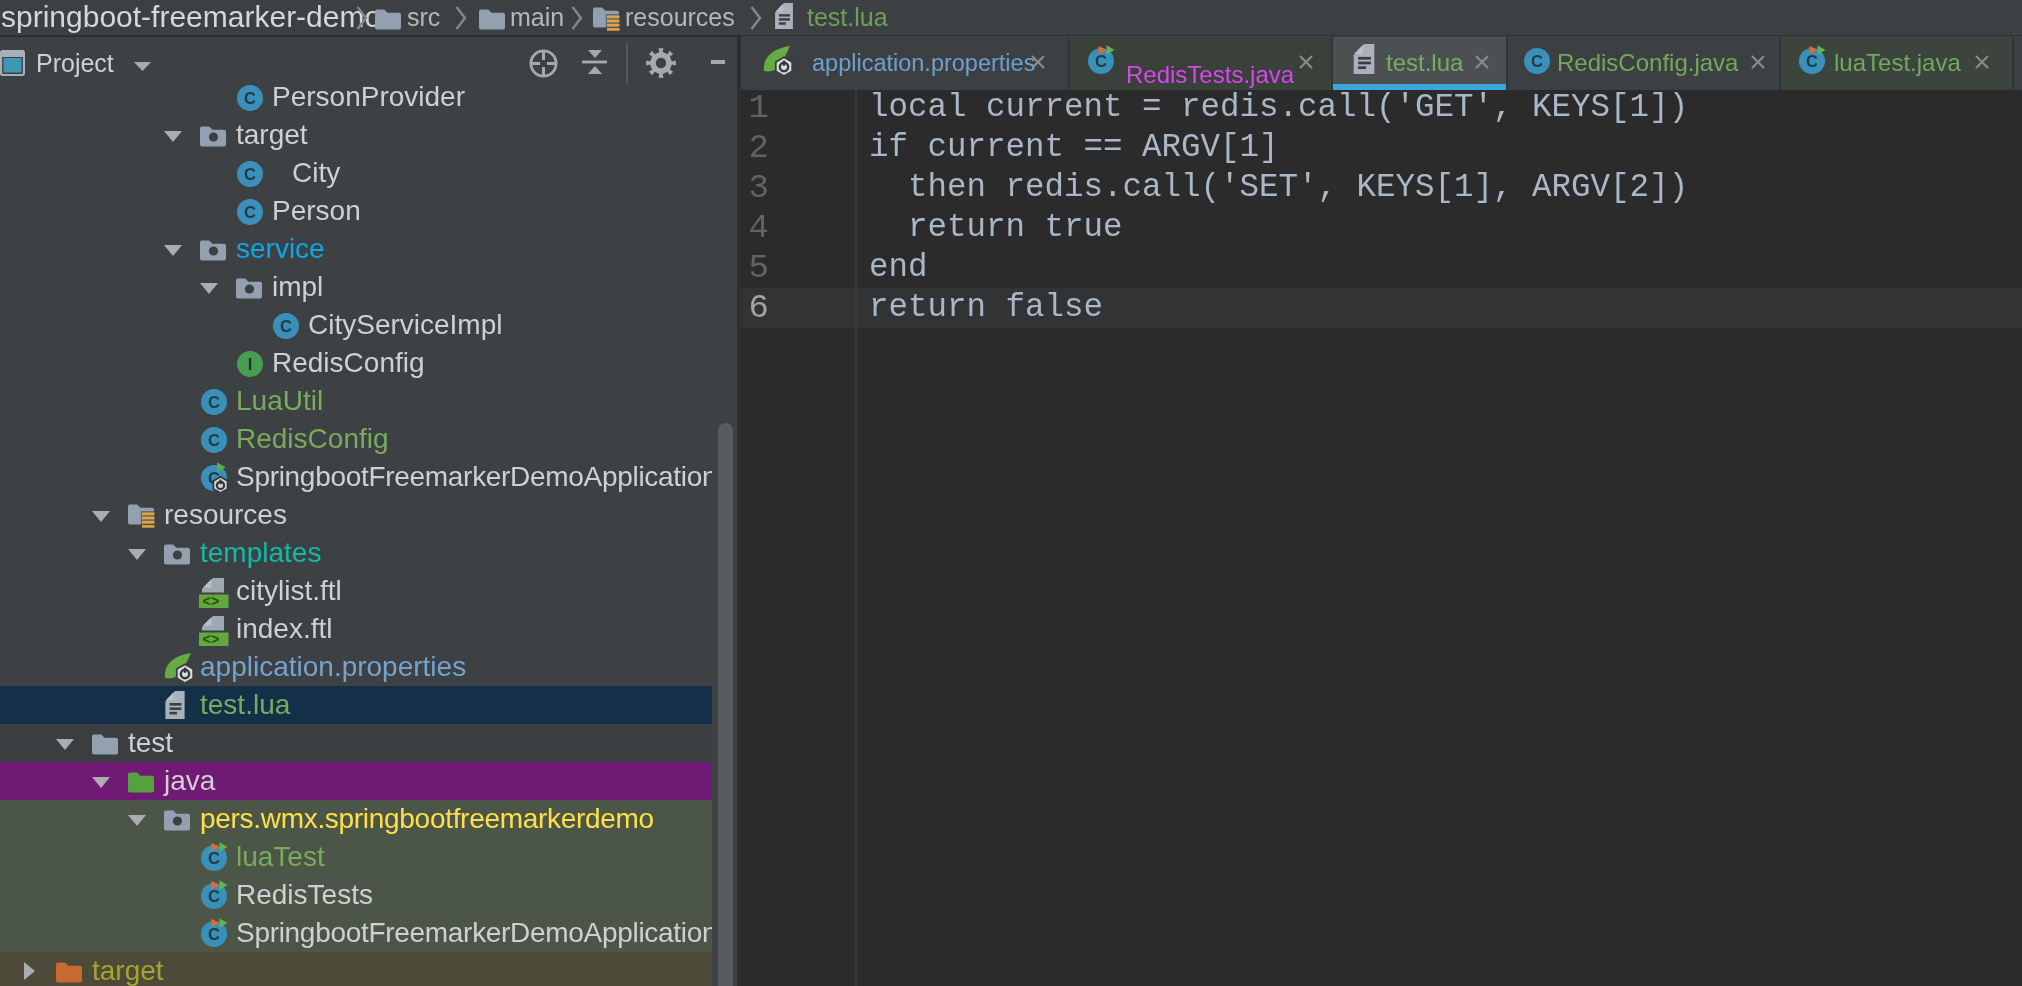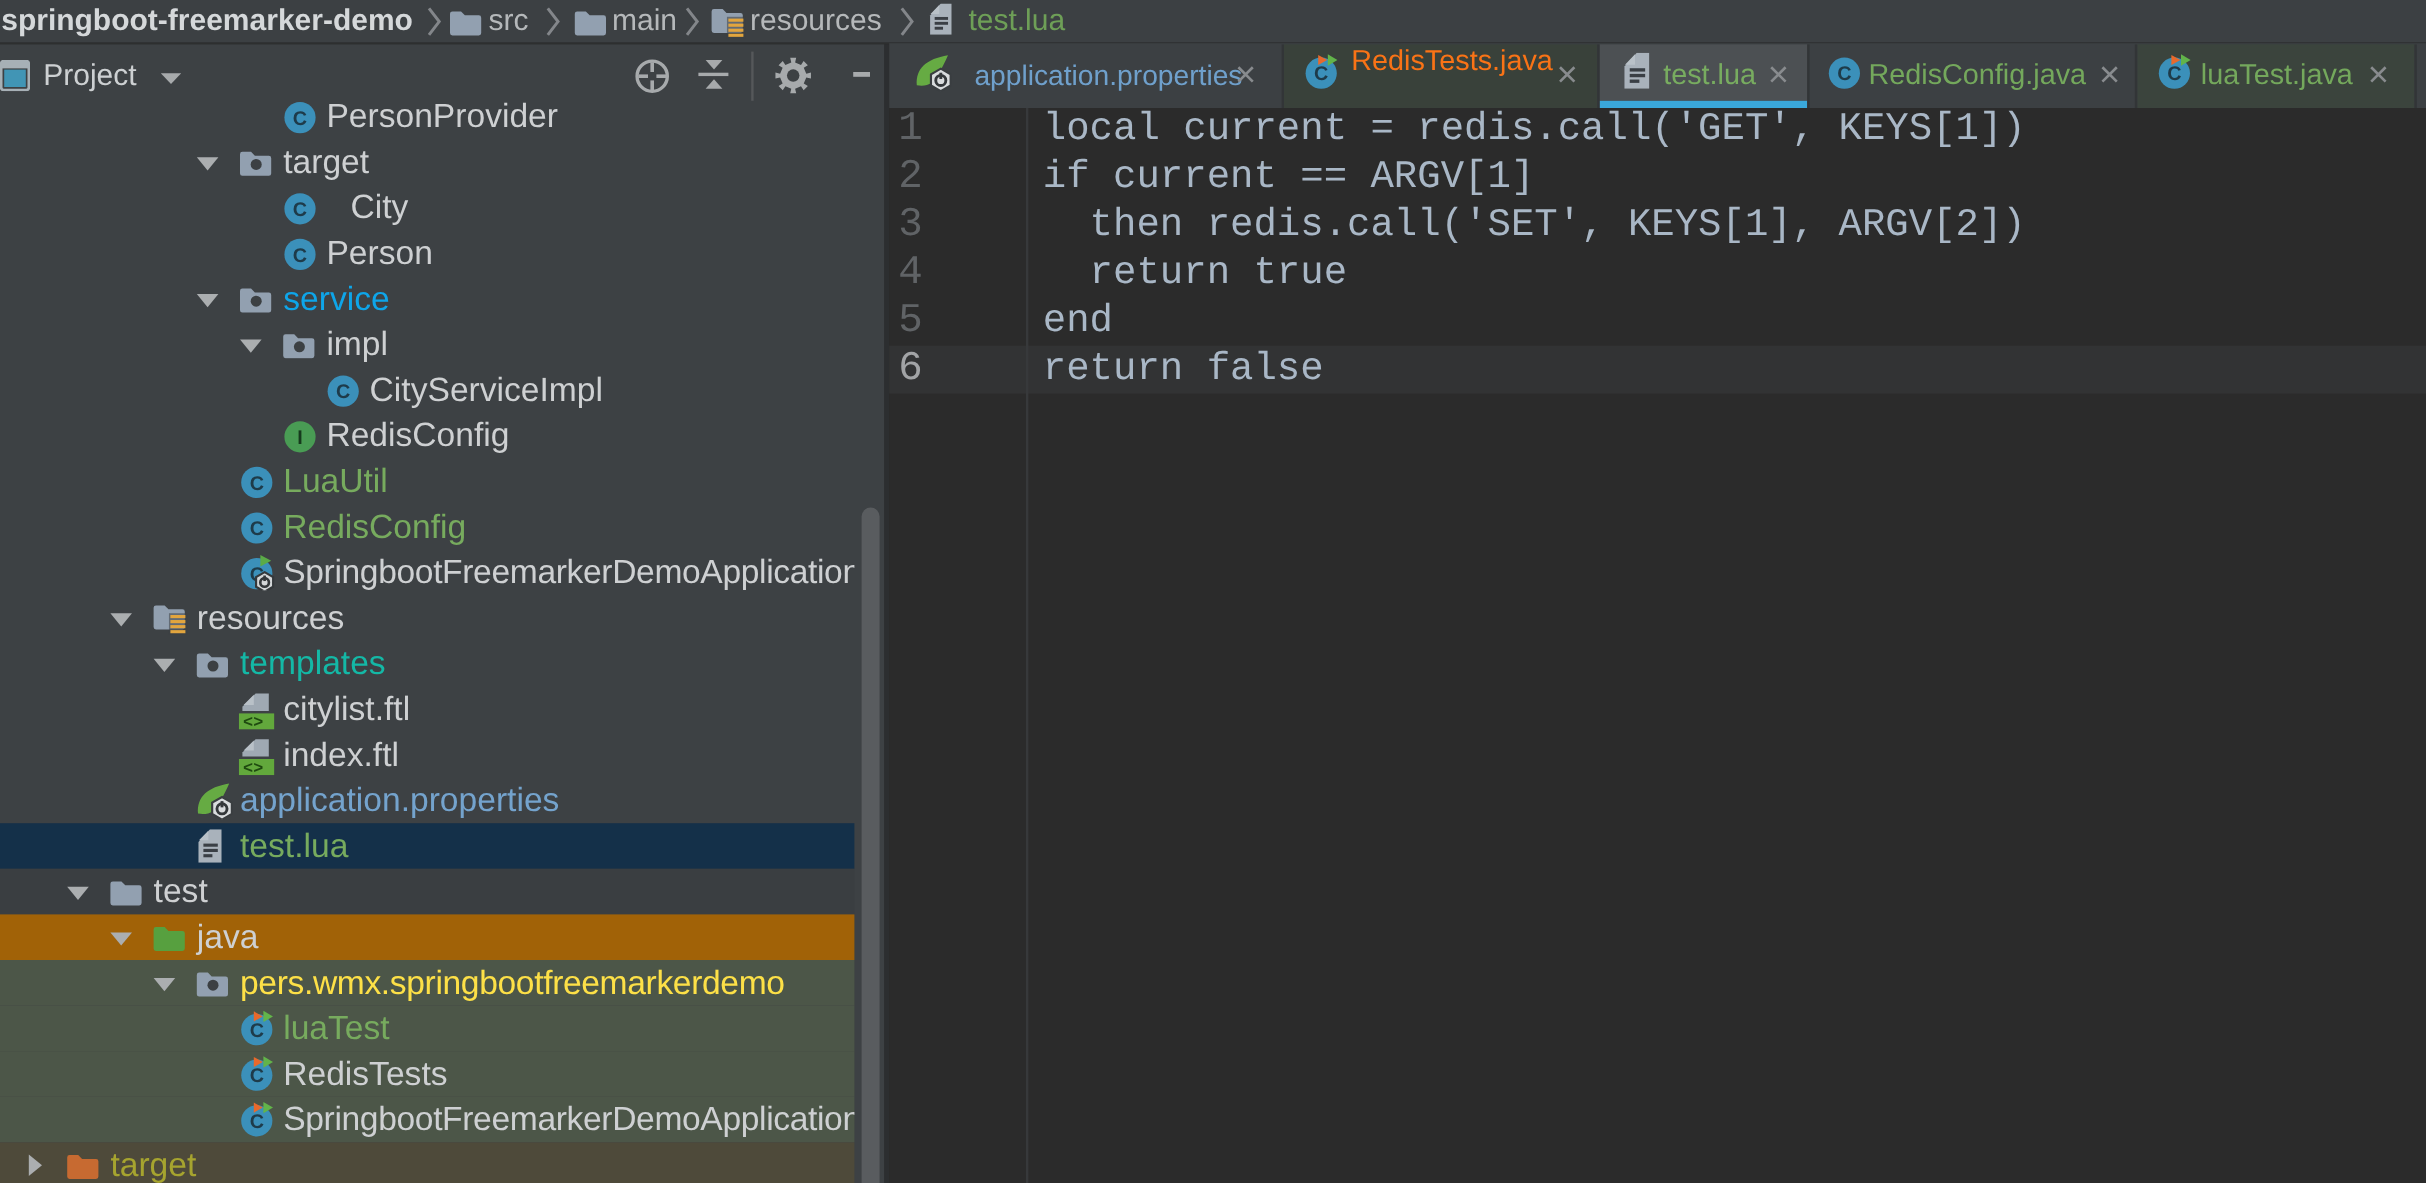--- a/index.html
+++ b/index.html
@@ -10,21 +10,21 @@
 .tabbar{left:741px;top:36px;width:1281px;height:54px;background:#3C4043}
 .editor{left:741px;top:90px;width:1281px;height:896px;background:#2B2B2B}
 .row{left:0;width:712px;height:38px;overflow:hidden;white-space:nowrap}
 .rt{font-size:28px;line-height:38px;color:#C7C9CB}
 .nt{font-size:25px;line-height:34px;color:#B5B8BA}
 .tabt{font-size:24px;line-height:54px}
 pre{font-family:"Liberation Mono",monospace}
 </style></head><body>
 
 <div class="a nav"></div>
-<div class="a nt" style="left:1px;top:0;font-weight:bold;font-size:25px;color:#D5D8DA">springboot-freemarker-demo</div>
+<div class="a nt" style="left:1px;top:0;font-weight:normal;font-size:30px;color:#D5D8DA">springboot-freemarker-demo</div>
 <div class="a" style="left:354px;top:4px"><svg width="15" height="28" viewBox="0 0 15 28">
       <path d="M3.5 3 L12 14 L3.5 25" stroke="#83868A" stroke-width="2.5" fill="none"></path>
     </svg></div>
 <div class="a" style="left:374px;top:6px"><svg width="28" height="24" viewBox="0 0 28 24">
       <path d="M1 21.5 V5.5 Q1 3.5 3 3.5 H10.2 L13.4 6.8 H25 Q27 6.8 27 8.8 V21.5 Q27 23.5 25 23.5 H3 Q1 23.5 1 21.5 Z" fill="#92A0B0"></path>
     </svg></div>
 <div class="a nt" style="left:407px;top:0">src</div>
 <div class="a" style="left:453px;top:4px"><svg width="15" height="28" viewBox="0 0 15 28">
       <path d="M3.5 3 L12 14 L3.5 25" stroke="#83868A" stroke-width="2.5" fill="none"></path>
     </svg></div>
@@ -237,21 +237,21 @@
   </div>
 <div class="a row" style="top:724px;background:#3A3E41;">
     <span class="a" style="left:54px;top:13px"><svg width="22" height="14" viewBox="0 0 22 14">
         <polygon points="2,2 20,2 11,13" fill="#ABAEB0"></polygon>
       </svg></span>
     <span class="a" style="left:91px;top:7px"><svg width="28" height="24" viewBox="0 0 28 24">
         <path d="M1 21.5 V5.5 Q1 3.5 3 3.5 H10.2 L13.4 6.8 H25 Q27 6.8 27 8.8 V21.5 Q27 23.5 25 23.5 H3 Q1 23.5 1 21.5 Z" fill="#92A0B0"></path>
       </svg></span>
     <span class="a rt" style="left:128px;top:0;color:#CED0D2;">test</span>
   </div>
-<div class="a row" style="top:762px;background:#a16207;">
+<div class="a row" style="top:762px;background:#701a75;">
     <span class="a" style="left:90px;top:13px"><svg width="22" height="14" viewBox="0 0 22 14">
         <polygon points="2,2 20,2 11,13" fill="#ABAEB0"></polygon>
       </svg></span>
     <span class="a" style="left:127px;top:7px"><svg width="28" height="24" viewBox="0 0 28 24">
         <path d="M1 21.5 V5.5 Q1 3.5 3 3.5 H10.2 L13.4 6.8 H25 Q27 6.8 27 8.8 V21.5 Q27 23.5 25 23.5 H3 Q1 23.5 1 21.5 Z" fill="#57A03F"></path>
       </svg></span>
     <span class="a rt" style="left:164px;top:0;color:#CED0D2;">java</span>
   </div>
 <div class="a row" style="top:800px;background:#4C5648;">
     <span class="a" style="left:126px;top:13px"><svg width="22" height="14" viewBox="0 0 22 14">
@@ -319,21 +319,21 @@
 <div class="a tabt" style="left:812px;top:36px;font-size:23.5px;color:#6FA0CC">application.properties</div>
 <div class="a" style="left:1028px;top:52px"><svg width="20" height="20" viewBox="0 0 20 20">
       <path d="M4 4 L16 16 M16 4 L4 16" stroke="#888B8E" stroke-width="2.2"></path>
     </svg></div>
 <div class="a" style="left:1086px;top:45px"><svg width="30" height="30" viewBox="0 0 30 30">
       <circle cx="15" cy="16" r="13" fill="#3B90BA"></circle>
       <text x="15" y="22" text-anchor="middle" font-family="Liberation Sans" font-size="16.5" font-weight="bold" fill="#1E3B4A">C</text>
       <polygon points="12.5,0.8 20,5 12.5,9.2" fill="#E8692C"></polygon>
       <polygon points="20.5,0.3 20.5,9.7 28.5,5" fill="#62B44A"></polygon>
     </svg></div>
-<div class="a tabt" style="left:1126px;top:24px;color:#f97316">RedisTests.java</div>
+<div class="a tabt" style="left:1126px;top:48px;color:#d946ef">RedisTests.java</div>
 <div class="a" style="left:1296px;top:52px"><svg width="20" height="20" viewBox="0 0 20 20">
       <path d="M4 4 L16 16 M16 4 L4 16" stroke="#888B8E" stroke-width="2.2"></path>
     </svg></div>
 <div class="a" style="left:1353px;top:44px"><svg width="22" height="30" viewBox="0 0 20 28">
       <polygon points="10,0 19.6,0 19.6,28 0.4,28 0.4,10.6" fill="#A9B2BB"></polygon>
       <polygon points="0.8,9.3 8.6,1.2 8.6,9.3" fill="#B9C1C8"></polygon>
       <rect x="4.5" y="12" width="12" height="2.6" fill="#3A3F45"></rect>
       <rect x="4.5" y="16.4" width="12" height="2.6" fill="#3A3F45"></rect>
       <rect x="4.5" y="20.8" width="7.5" height="2.6" fill="#3A3F45"></rect>
     </svg></div>

